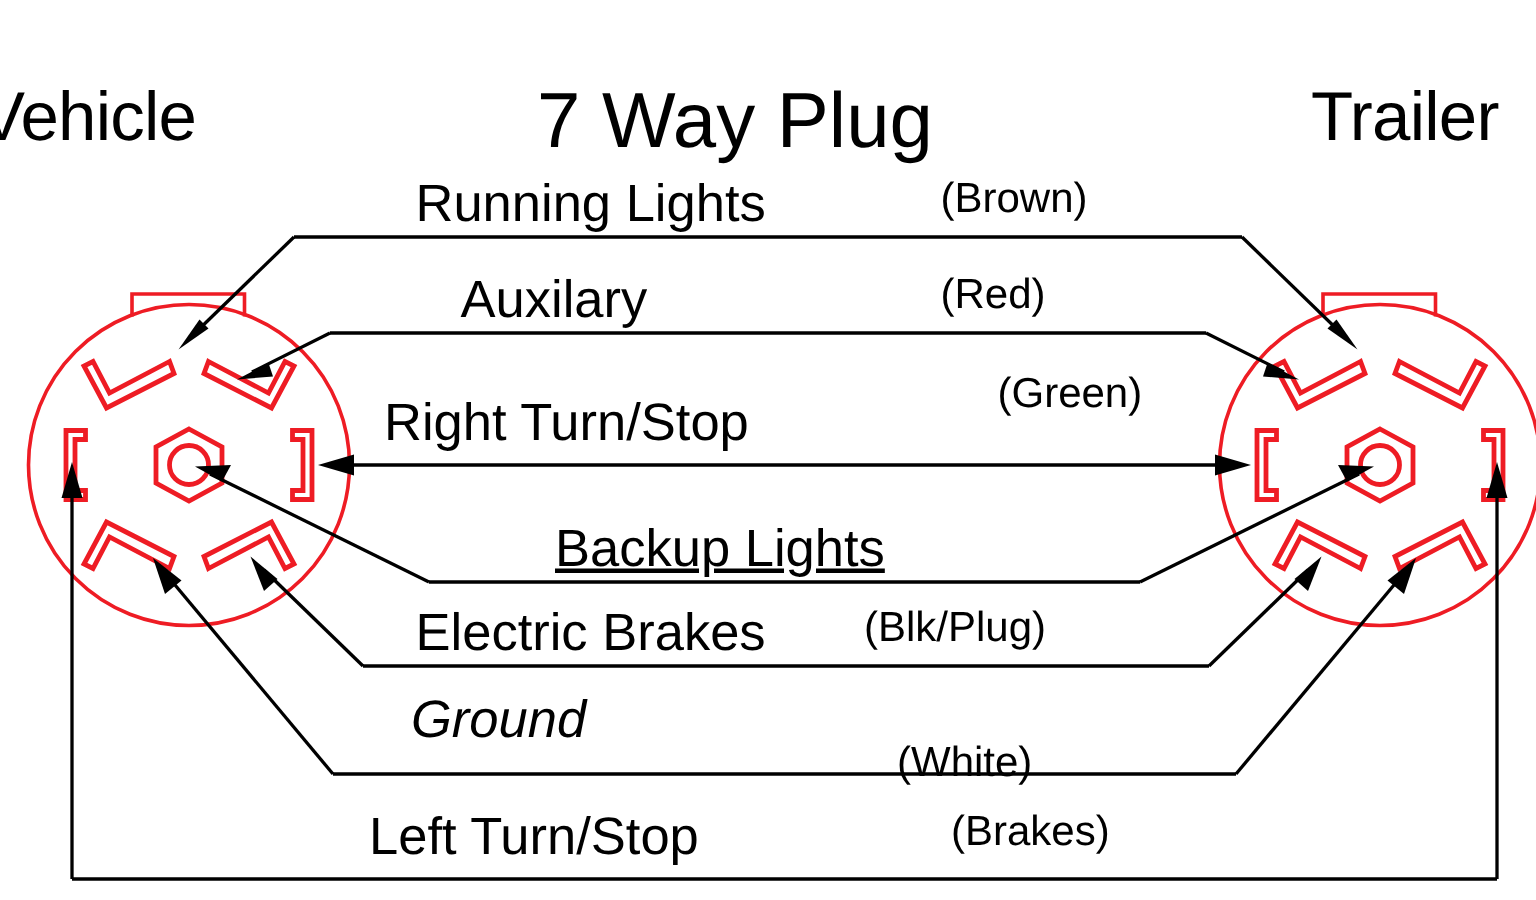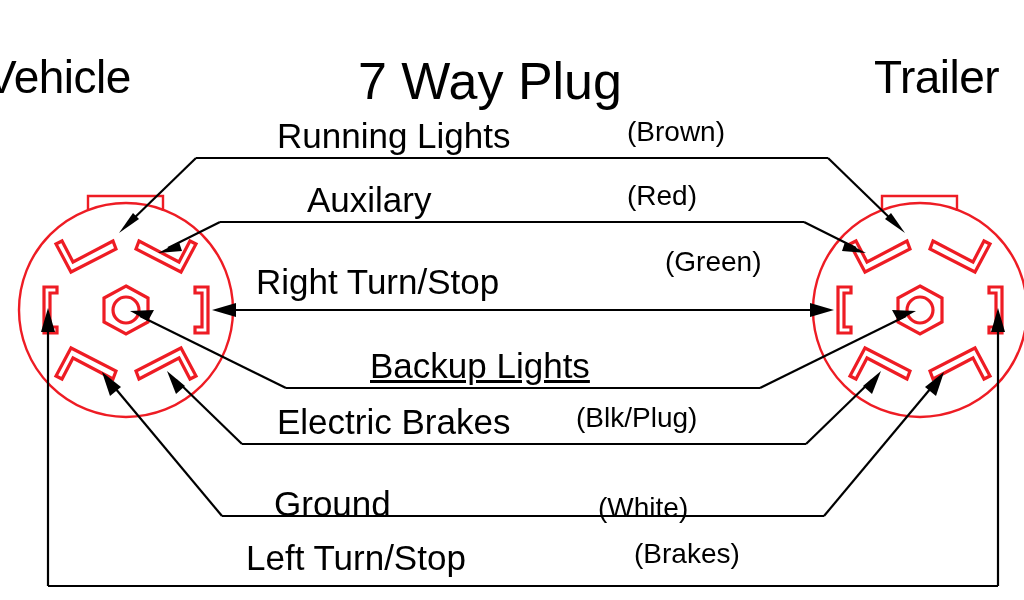--- a/index.html
+++ b/index.html
@@ -139,19 +139,19 @@
 
   <div class="txt row-color" style="left:627px;top:182px;">(Red)</div>
   <div class="txt row-color" style="left:639px;top:248px;margin-left:26px;">(Green)</div>
 
   <div class="txt row-label" style="left:370px;top:348px;text-decoration:underline;">Backup Lights</div>
   <div class="txt row-color" style="left:760px;top:348px;"></div>
 
   <div class="txt row-label" style="left:277px;top:404px;">Electric Brakes</div>
   <div class="txt row-color" style="left:576px;top:404px;">(Blk/Plug)</div>
 
-  <div class="txt row-label" style="left:274px;top:486px;">Ground</div>
+  <div class="txt row-label" style="left:274px;top:462px;font-style:italic;">Ground</div>
   <div class="txt row-color" style="left:598px;top:494px;">(White)</div>
 
   <div class="txt row-label" style="left:246px;top:540px;">Left Turn/Stop</div>
   <div class="txt row-color" style="left:634px;top:540px;">(Brakes)</div>
 
 </div>
 
 </body></html>

